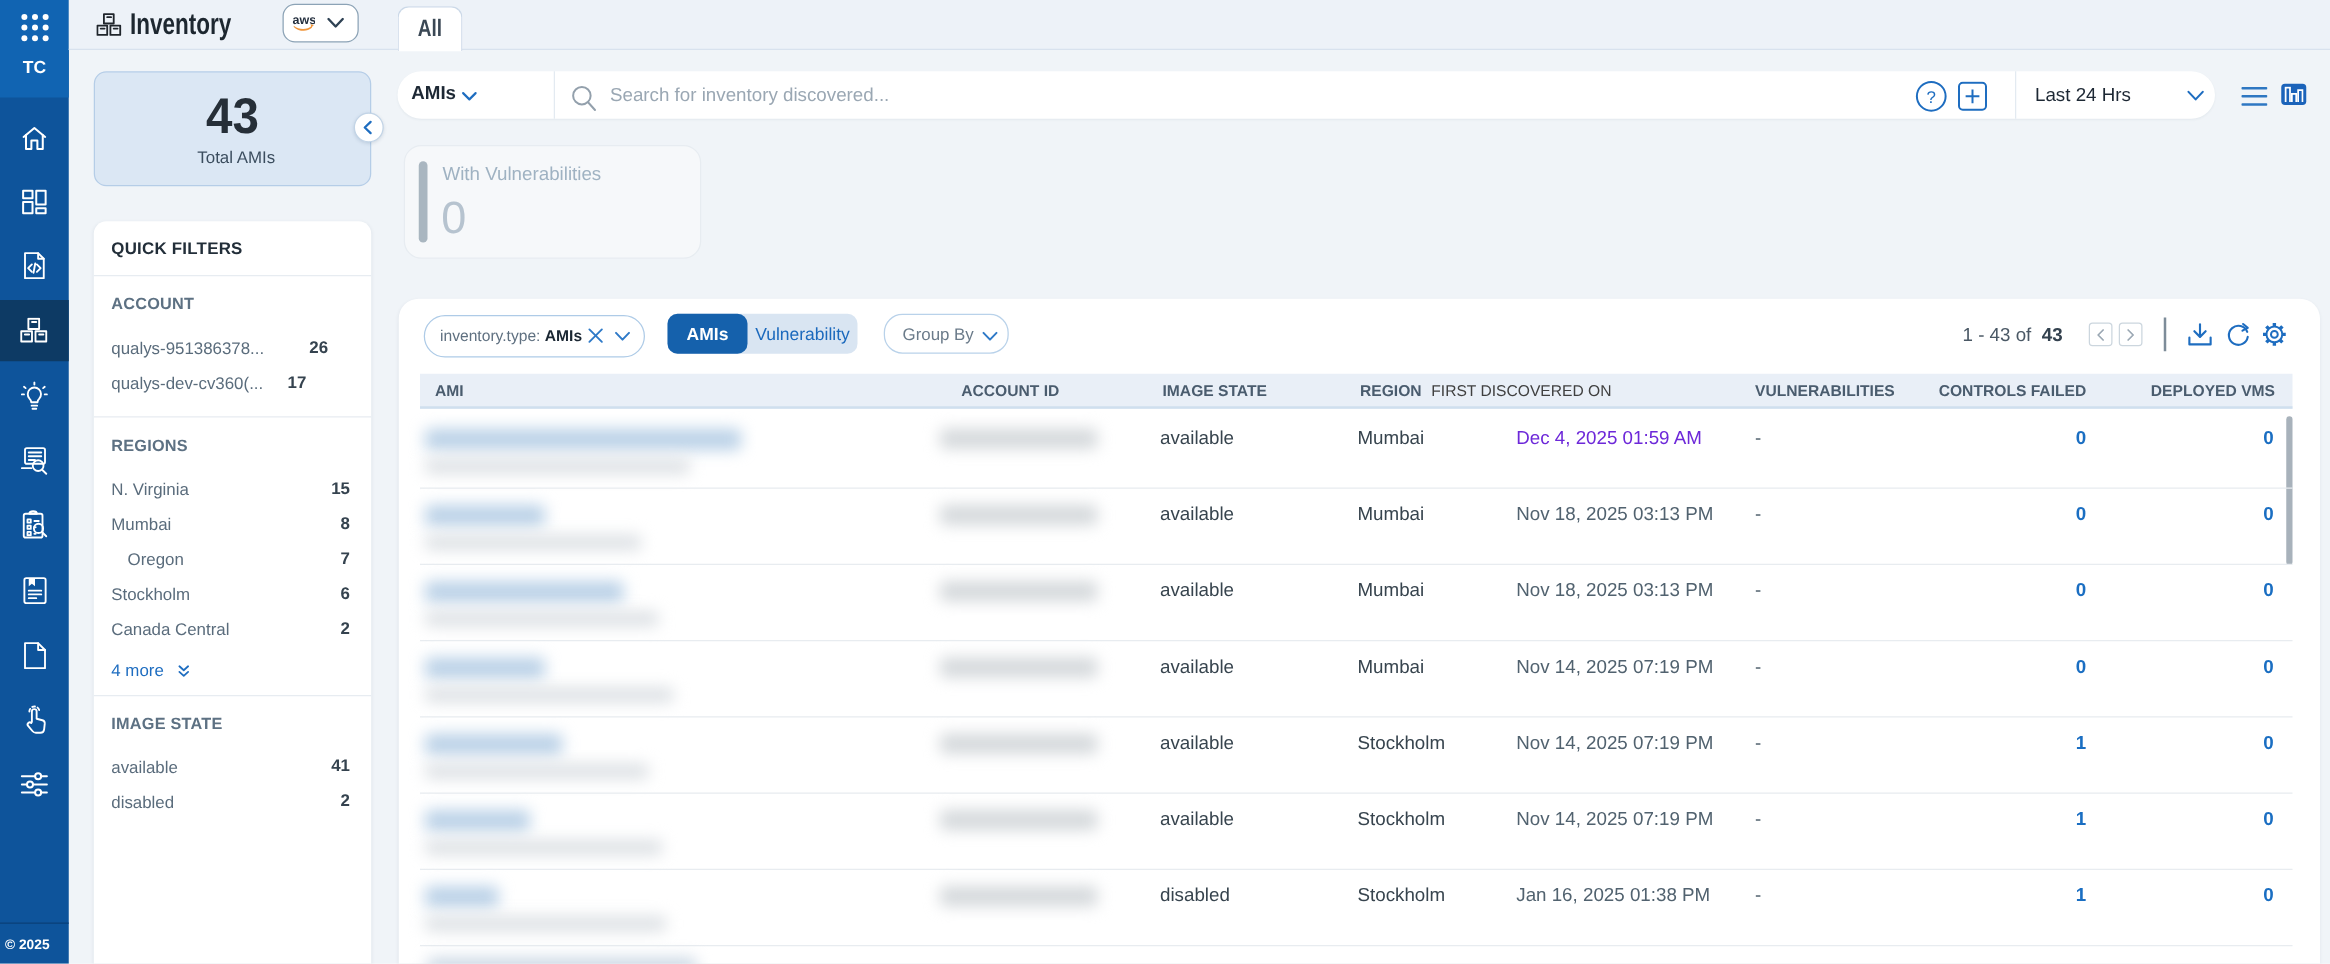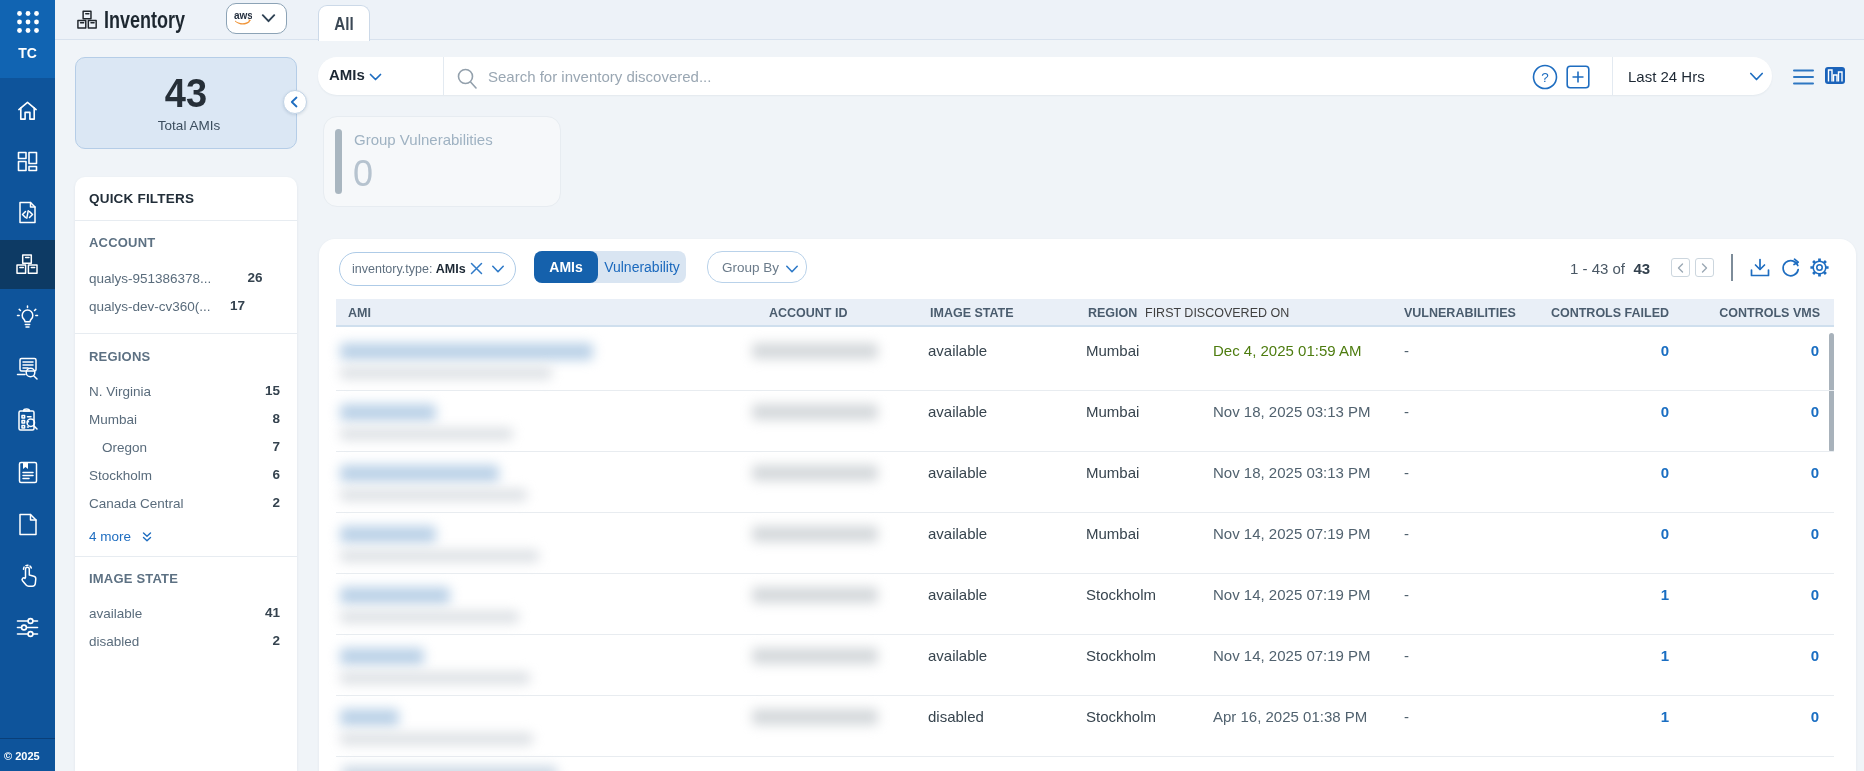--- a/index.html
+++ b/index.html
@@ -220,21 +220,21 @@
 
 <div class="abs" style="left:1825px;top:67px;width:20px;height:17px;background:#1b63ba;border-radius:3px;"></div>
 <svg class="abs" style="left:1827px;top:69px;" width="16" height="13" viewBox="0 0 16 13" fill="none" stroke="#fff" stroke-width="1.4">
   <path d="M1.5 12.5 V1 H5 V12.5"></path>
   <path d="M6.5 12.5 V6 H10 V12.5"></path>
   <path d="M11.5 12.5 V3 H15 V12.5"></path>
 </svg>
 
 <div class="abs" style="left:323px;top:116px;width:238px;height:91px;background:#f6f8fa;border:1px solid #e7ecf1;border-radius:14px;"></div>
 <div class="abs" style="left:335px;top:129px;width:7px;height:65px;background:#a9b6c0;border-radius:4px;"></div>
-<div class="abs" style="left:354px;top:131px;font-size:15px;color:#9fb2c2;">Group Vulnerabilities</div>
+<div class="abs" style="left:354px;top:131px;font-size:15px;color:#9fb2c2;">With Vulnerabilities</div>
 <div class="abs" style="left:353px;top:153px;font-size:36px;color:#b6c3cf;">0</div>
 
 <div class="abs" style="left:319px;top:239px;width:1537px;height:532px;background:#fff;border-radius:16px 16px 0 0;box-shadow:0 1px 3px rgba(40,60,90,.07);"></div>
 
 <div class="abs" style="left:339px;top:252px;width:177px;height:34px;background:#fff;border:1px solid #aecbe7;border-radius:17px;"></div>
 <div class="abs" style="left:352px;top:262px;font-size:12.5px;color:#5f7080;">inventory.type: <b style="color:#1b2733;">AMIs</b></div>
 <svg class="abs" style="left:469px;top:261px;" width="15" height="15" viewBox="0 0 15 15" fill="none" stroke="#2f7ac8" stroke-width="1.5" stroke-linecap="round">
   <path d="M2.5 2.5 L12.5 12.5 M12.5 2.5 L2.5 12.5"></path>
 </svg>
 <svg class="abs" style="left:491px;top:265px;" width="14" height="9" viewBox="0 0 14 9" fill="none" stroke="#2f7ac8" stroke-width="1.6" stroke-linecap="round" stroke-linejoin="round">
@@ -282,31 +282,31 @@
 </svg>
 
 <div class="abs" style="left:336px;top:299px;width:1498px;height:28px;background:#e9eff7;border-bottom:2px solid #cfdfee;"></div>
 <div class="abs" style="left:348px;top:306px;font-size:12.5px;font-weight:bold;color:#4a5c6e;">AMI</div>
 <div class="abs" style="left:769px;top:306px;font-size:12.5px;font-weight:bold;color:#4a5c6e;">ACCOUNT ID</div>
 <div class="abs" style="left:930px;top:306px;font-size:12.5px;font-weight:bold;color:#4a5c6e;">IMAGE STATE</div>
 <div class="abs" style="left:1088px;top:306px;font-size:12.5px;font-weight:bold;color:#4a5c6e;">REGION</div>
 <div class="abs" style="left:1145px;top:306px;font-size:12.5px;font-weight:normal;color:#404040;">FIRST DISCOVERED ON</div>
 <div class="abs" style="left:1404px;top:306px;font-size:12.5px;font-weight:bold;color:#4a5c6e;">VULNERABILITIES</div>
 <div class="abs" style="left:1519px;top:306px;width:150px;text-align:right;font-size:12.5px;font-weight:bold;color:#4a5c6e;">CONTROLS FAILED</div>
-<div class="abs" style="left:1670px;top:306px;width:150px;text-align:right;font-size:12.5px;font-weight:bold;color:#4a5c6e;">CONTROLS VMS</div>
+<div class="abs" style="left:1670px;top:306px;width:150px;text-align:right;font-size:12.5px;font-weight:bold;color:#4a5c6e;">DEPLOYED VMS</div>
 <div class="abs" style="left:1088px;top:306px;"></div>
 
 <div class="abs" style="left:1829px;top:333px;width:5px;height:119px;background:#a8b2bb;border-radius:3px;"></div>
 
 <div class="abs" style="left:340px;top:343px;width:253px;height:17px;background:#bad1e7;border-radius:4px;filter:blur(6px);"></div>
 <div class="abs" style="left:340px;top:367px;width:212px;height:12px;background:#dce0e4;border-radius:4px;filter:blur(6px);"></div>
 <div class="abs" style="left:752px;top:343px;width:126px;height:16px;background:#d4d8db;border-radius:4px;filter:blur(6px);"></div>
 <div class="abs" style="left:928px;top:342px;font-size:15px;color:#37444e;">available</div>
 <div class="abs" style="left:1086px;top:342px;font-size:15px;color:#37444e;">Mumbai</div>
-<div class="abs" style="left:1213px;top:342px;font-size:15px;color:#4d7c0f;">Dec 4, 2025 01:59 AM</div>
+<div class="abs" style="left:1213px;top:342px;font-size:15px;color:#6d28d9;">Dec 4, 2025 01:59 AM</div>
 <div class="abs" style="left:1404px;top:342px;font-size:15px;color:#51626f;">-</div>
 <div class="abs" style="left:1569px;top:342px;width:100px;text-align:right;font-size:15px;font-weight:bold;color:#1a6ec2;">0</div>
 <div class="abs" style="left:1719px;top:342px;width:100px;text-align:right;font-size:15px;font-weight:bold;color:#1a6ec2;">0</div>
 <div class="abs" style="left:336px;top:390px;width:1498px;height:1px;background:#e8ecf0;"></div>
 
 <div class="abs" style="left:340px;top:404px;width:96px;height:17px;background:#bad1e7;border-radius:4px;filter:blur(6px);"></div>
 <div class="abs" style="left:340px;top:428px;width:173px;height:12px;background:#dce0e4;border-radius:4px;filter:blur(6px);"></div>
 <div class="abs" style="left:752px;top:404px;width:126px;height:16px;background:#d4d8db;border-radius:4px;filter:blur(6px);"></div>
 <div class="abs" style="left:928px;top:403px;font-size:15px;color:#37444e;">available</div>
 <div class="abs" style="left:1086px;top:403px;font-size:15px;color:#37444e;">Mumbai</div>
@@ -358,19 +358,19 @@
 <div class="abs" style="left:1404px;top:647px;font-size:15px;color:#51626f;">-</div>
 <div class="abs" style="left:1569px;top:647px;width:100px;text-align:right;font-size:15px;font-weight:bold;color:#1a6ec2;">1</div>
 <div class="abs" style="left:1719px;top:647px;width:100px;text-align:right;font-size:15px;font-weight:bold;color:#1a6ec2;">0</div>
 <div class="abs" style="left:336px;top:695px;width:1498px;height:1px;background:#e8ecf0;"></div>
 
 <div class="abs" style="left:340px;top:709px;width:59px;height:17px;background:#bad1e7;border-radius:4px;filter:blur(6px);"></div>
 <div class="abs" style="left:340px;top:733px;width:193px;height:12px;background:#dce0e4;border-radius:4px;filter:blur(6px);"></div>
 <div class="abs" style="left:752px;top:709px;width:126px;height:16px;background:#d4d8db;border-radius:4px;filter:blur(6px);"></div>
 <div class="abs" style="left:928px;top:708px;font-size:15px;color:#37444e;">disabled</div>
 <div class="abs" style="left:1086px;top:708px;font-size:15px;color:#37444e;">Stockholm</div>
-<div class="abs" style="left:1213px;top:708px;font-size:15px;color:#51626f;">Apr 16, 2025 01:38 PM</div>
+<div class="abs" style="left:1213px;top:708px;font-size:15px;color:#51626f;">Jan 16, 2025 01:38 PM</div>
 <div class="abs" style="left:1404px;top:708px;font-size:15px;color:#51626f;">-</div>
 <div class="abs" style="left:1569px;top:708px;width:100px;text-align:right;font-size:15px;font-weight:bold;color:#1a6ec2;">1</div>
 <div class="abs" style="left:1719px;top:708px;width:100px;text-align:right;font-size:15px;font-weight:bold;color:#1a6ec2;">0</div>
 <div class="abs" style="left:336px;top:756px;width:1498px;height:1px;background:#e8ecf0;"></div>
 
 <div class="abs" style="left:342px;top:766px;width:215px;height:17px;background:#cdd9e5;border-radius:4px;filter:blur(6px);"></div>
 
 </body></html>

